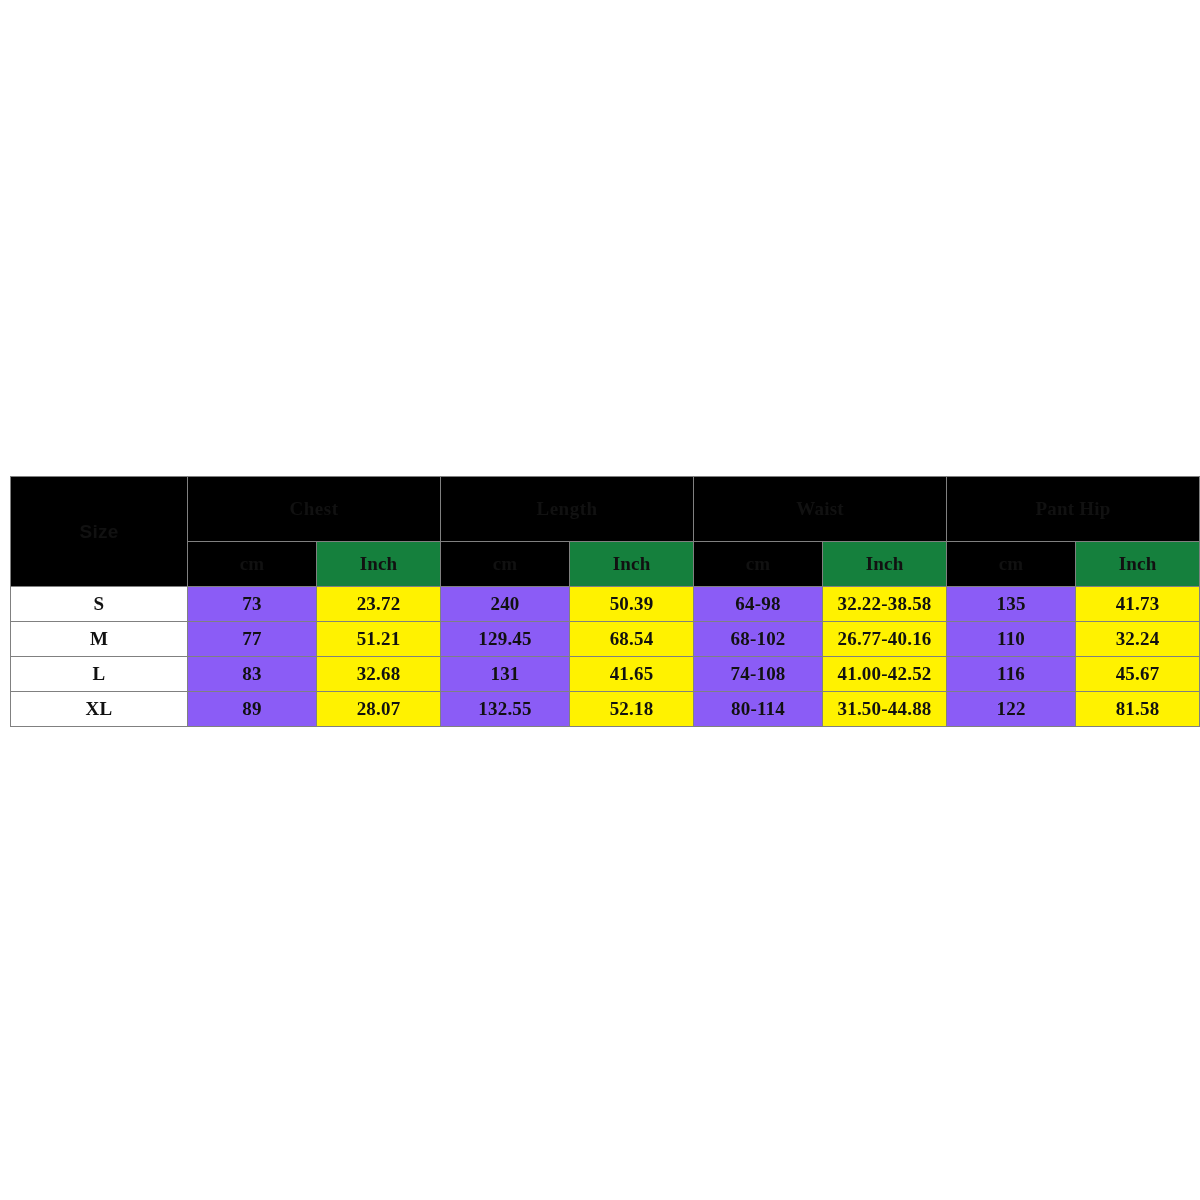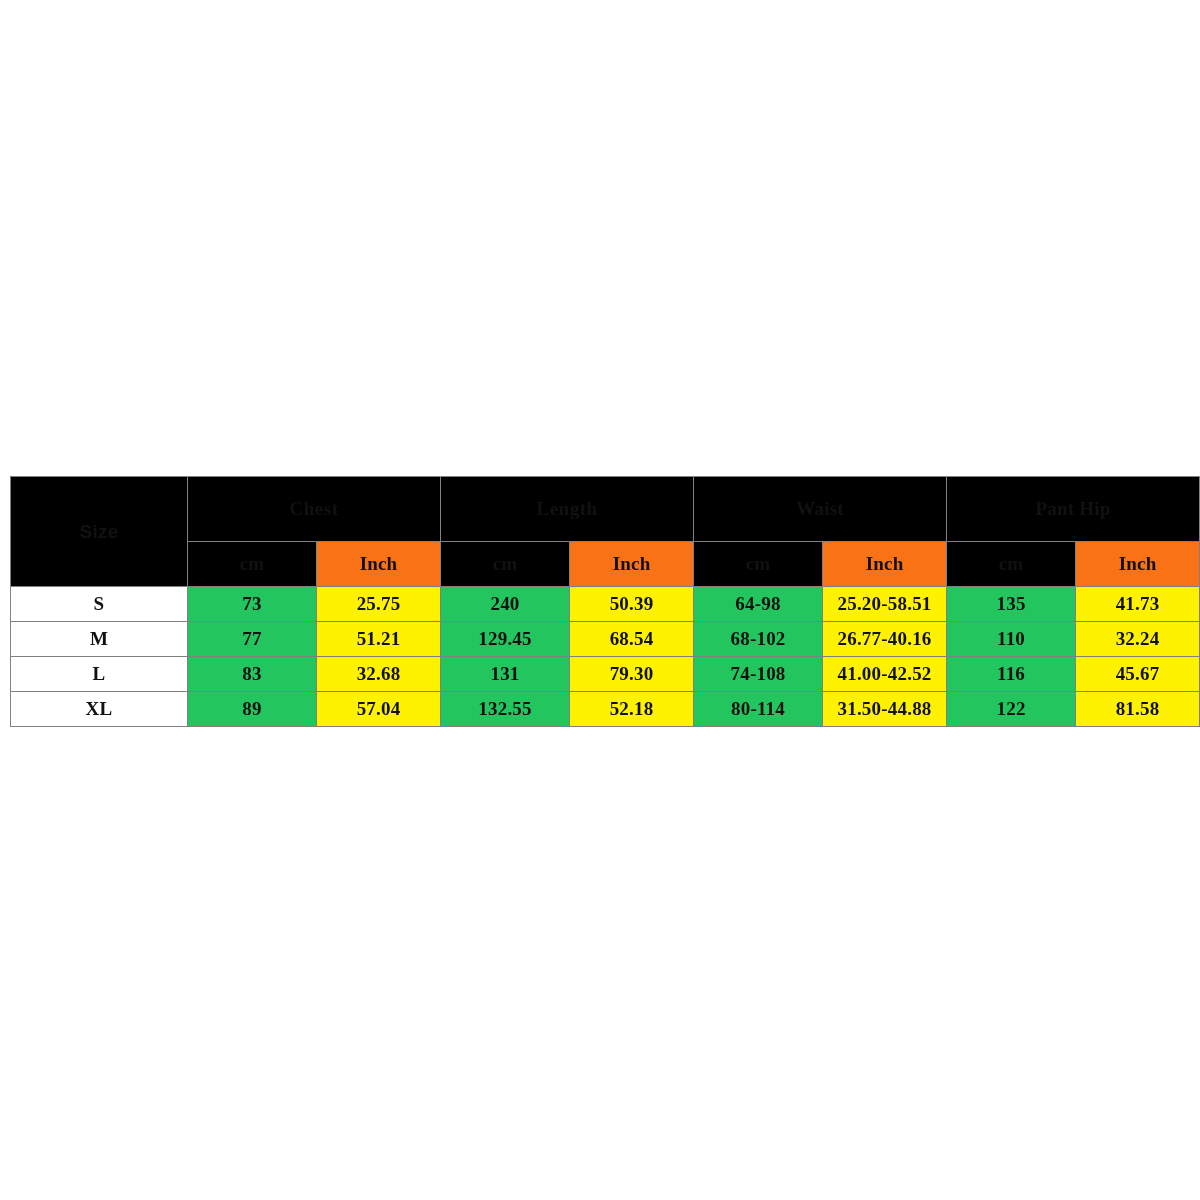--- a/index.html
+++ b/index.html
@@ -72,30 +72,30 @@
 
   td.hdr-unit-cm {
     background: #000000;
     color: #ffffff;
     font-size: 18px;
     font-weight: bold;
     border-color: #555555;
   }
 
   td.hdr-unit-in {
-    background: #f97316;
+    background: #15803d;
     color: #151515;
     font-size: 18px;
     font-weight: bold;
     border-color: #555555;
   }
 
   
   td.cell-cm {
-    background: #22c55e;
+    background: #8b5cf6;
     color: #111111;
     font-size: 19px;
     font-family: Liberation Serif, serif;
   }
   td.cell-in {
     background: #fff200;
     color: #111111;
     font-size: 19px;
   }
   td.cell-size {
@@ -141,25 +141,25 @@
         <td class="hdr-unit-in">Inch</td>
         <td class="hdr-unit-cm">cm</td>
         <td class="hdr-unit-in">Inch</td>
         <td class="hdr-unit-cm">cm</td>
         <td class="hdr-unit-in">Inch</td>
       </tr>
 
       <tr class="data-row">
         <td class="cell-size">S</td>
         <td class="cell-cm">73</td>
-        <td class="cell-in">25.75</td>
+        <td class="cell-in">23.72</td>
         <td class="cell-cm">240</td>
         <td class="cell-in">50.39</td>
         <td class="cell-cm">64-98</td>
-        <td class="cell-in">25.20-58.51</td>
+        <td class="cell-in">32.22-38.58</td>
         <td class="cell-cm">135</td>
         <td class="cell-in">41.73</td>
       </tr>
 
       <tr class="data-row">
         <td class="cell-size">M</td>
         <td class="cell-cm">77</td>
         <td class="cell-in">51.21</td>
         <td class="cell-cm">129.45</td>
         <td class="cell-in">68.54</td>
@@ -167,31 +167,31 @@
         <td class="cell-in">26.77-40.16</td>
         <td class="cell-cm">110</td>
         <td class="cell-in">32.24</td>
       </tr>
 
       <tr class="data-row">
         <td class="cell-size">L</td>
         <td class="cell-cm">83</td>
         <td class="cell-in">32.68</td>
         <td class="cell-cm">131</td>
-        <td class="cell-in">79.30</td>
+        <td class="cell-in">41.65</td>
         <td class="cell-cm">74-108</td>
         <td class="cell-in">41.00-42.52</td>
         <td class="cell-cm">116</td>
         <td class="cell-in">45.67</td>
       </tr>
 
       <tr class="data-row">
         <td class="cell-size">XL</td>
         <td class="cell-cm">89</td>
-        <td class="cell-in">57.04</td>
+        <td class="cell-in">28.07</td>
         <td class="cell-cm">132.55</td>
         <td class="cell-in">52.18</td>
         <td class="cell-cm">80-114</td>
         <td class="cell-in">31.50-44.88</td>
         <td class="cell-cm">122</td>
         <td class="cell-in">81.58</td>
       </tr>
     </tbody>
   </table>
 </div>

